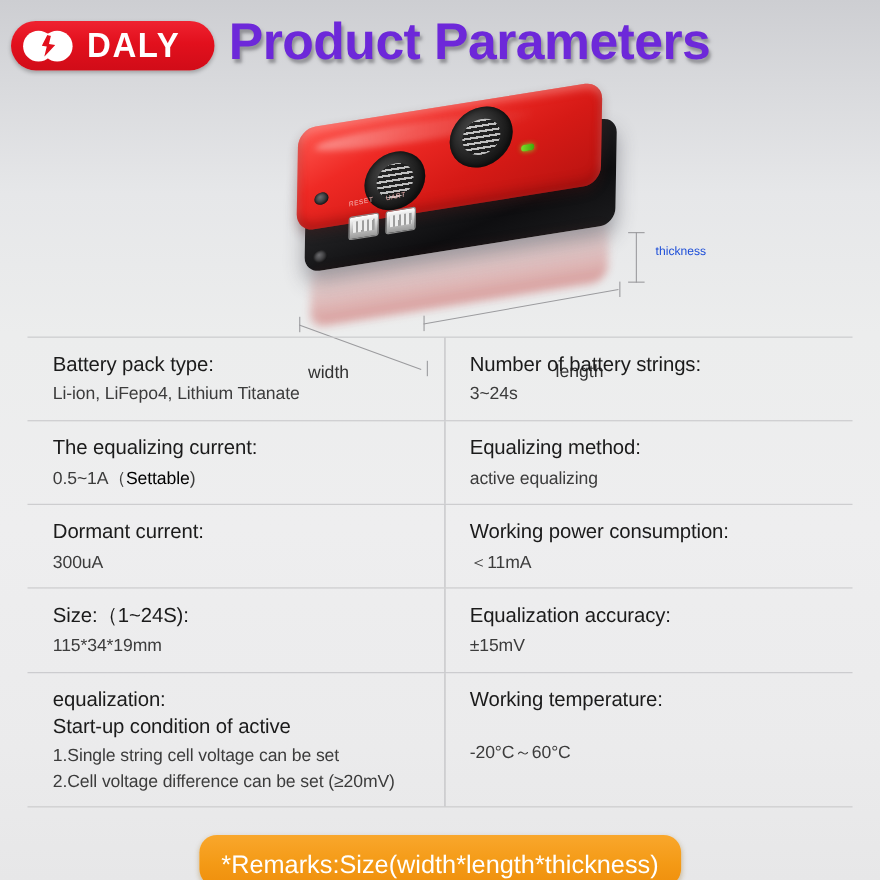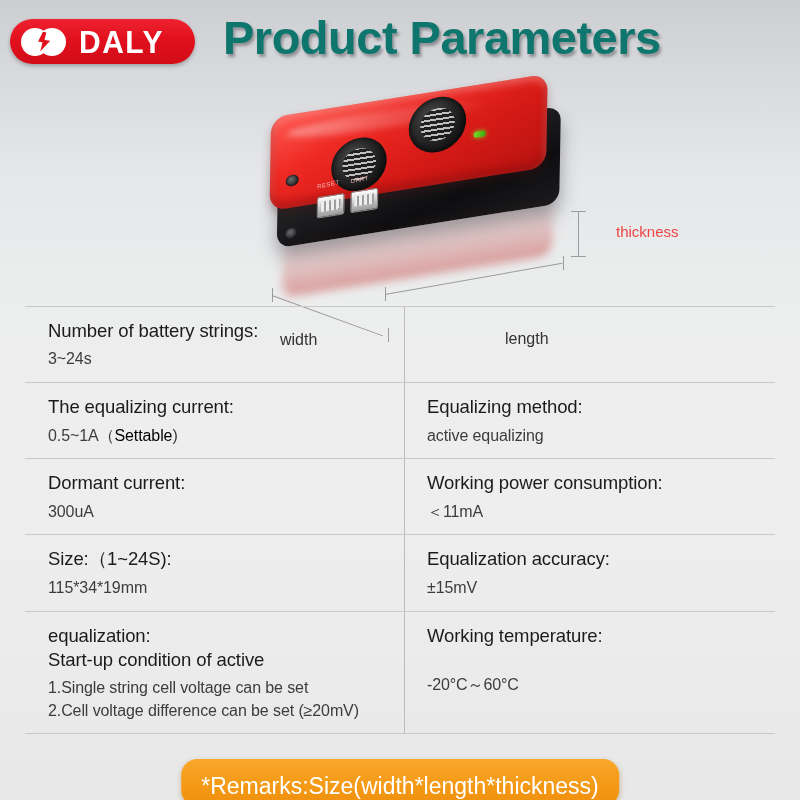--- a/index.html
+++ b/index.html
@@ -36,24 +36,23 @@
     clip-path:polygon(58% 0%,30% 0%,0% 52%,38% 52%,30% 100%,100% 40%,52% 40%);
     transform:rotate(8deg);
   }
   .logo-text{
     color:#fff;font-size:30px;font-weight:bold;letter-spacing:1.5px;
     margin-left:6px;line-height:1;font-family:"Liberation Sans",sans-serif;
     transform:scaleY(1.06);
   }
   .title{
     position:absolute;left:208px;top:10px;
-    font-size:47px;font-weight:bold;color:#0f766e;letter-spacing:-0.5px;
+    font-size:47px;font-weight:bold;color:#6d28d9;letter-spacing:-0.5px;
     text-shadow:2px 3px 3px rgba(90,90,95,0.55);
     white-space:nowrap;
-    margin-left:15px;
   }
 
   
   .product-area{
     position:absolute;left:0;top:84px;width:800px;height:210px;
   }
   .device{
     position:absolute;left:268px;top:8px;width:290px;height:160px;
     transform:rotate(-9deg) skewX(-10deg);
   }
@@ -118,21 +117,21 @@
     position:absolute;left:14px;top:128px;width:274px;height:56px;border-radius:14px;
     background:linear-gradient(180deg,rgba(190,40,35,0.40),rgba(190,40,35,0.0));
     filter:blur(4px);transform:scaleY(-1);
   }
 
   .dimline{position:absolute;background:#9b9b9e;}
   .dim-thick-v{left:578px;top:127px;width:1px;height:46px;}
   .dim-thick-t{left:571px;top:127px;width:15px;height:1px;}
   .dim-thick-b{left:571px;top:172px;width:15px;height:1px;}
   .label-thickness{
-    position:absolute;left:616px;top:139px;font-size:15px;color:#ef4444;
+    position:absolute;left:596px;top:139px;font-size:11px;color:#1d4ed8;
   }
   .dim-len{
     position:absolute;left:385px;top:210px;width:180px;height:1px;background:#9b9b9e;
     transform:rotate(-10deg);transform-origin:left center;
   }
   .dim-len-cap-l{position:absolute;left:385px;top:203px;width:1px;height:14px;background:#9b9b9e;}
   .dim-len-cap-r{position:absolute;left:563px;top:172px;width:1px;height:14px;background:#9b9b9e;}
   .label-length{
     position:absolute;left:505px;top:246px;font-size:16px;color:#333;
   }
@@ -228,20 +227,24 @@
 
   <div class="dim-wid"></div>
   <div class="dim-wid-cap-l"></div>
   <div class="dim-wid-cap-r"></div>
   <div class="label-width">width</div>
 </div>
 
 <div class="spec-table">
 
   <div class="spec-row">
+    <div class="cell left">
+      <div class="spec-key">Battery pack type:</div>
+      <div class="spec-val">Li-ion, LiFepo4, Lithium Titanate</div>
+    </div>
     <div class="cell right">
       <div class="spec-key">Number of battery strings:</div>
       <div class="spec-val">3~24s</div>
     </div>
   </div>
 
   <div class="spec-row">
     <div class="cell left">
       <div class="spec-key">The equalizing current:</div>
       <div class="spec-val"><span>0.5~1A</span><span class="muted">（</span><span class="hl">Settable</span><span class="muted">)</span></div>

